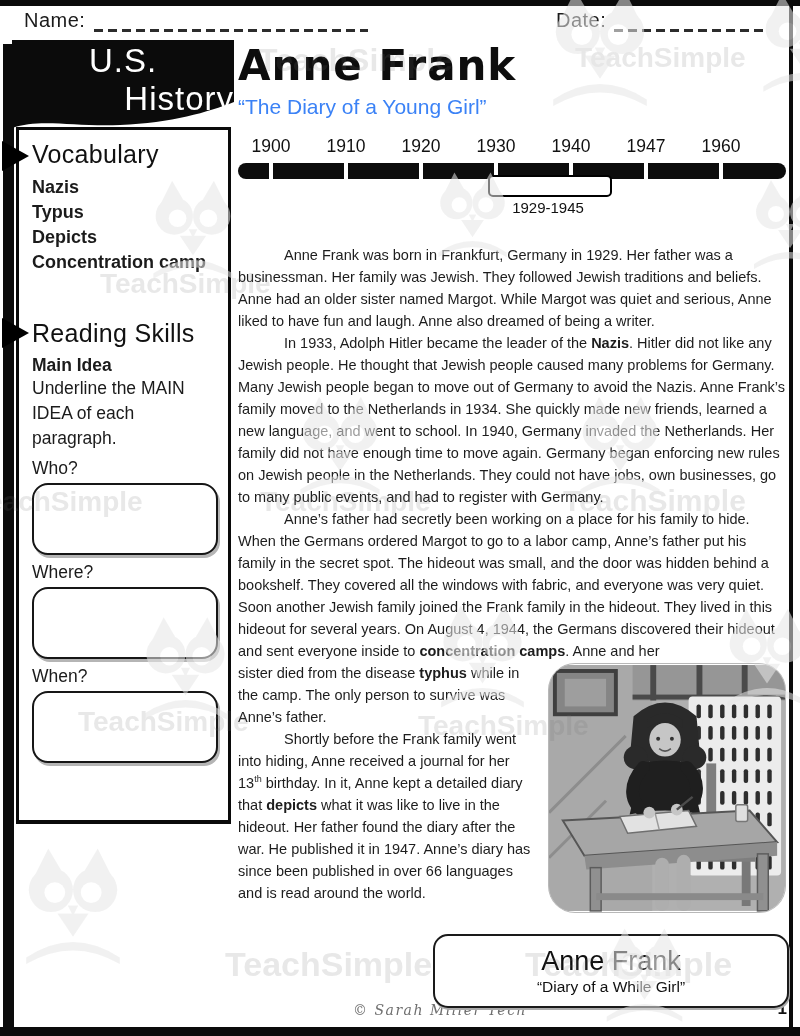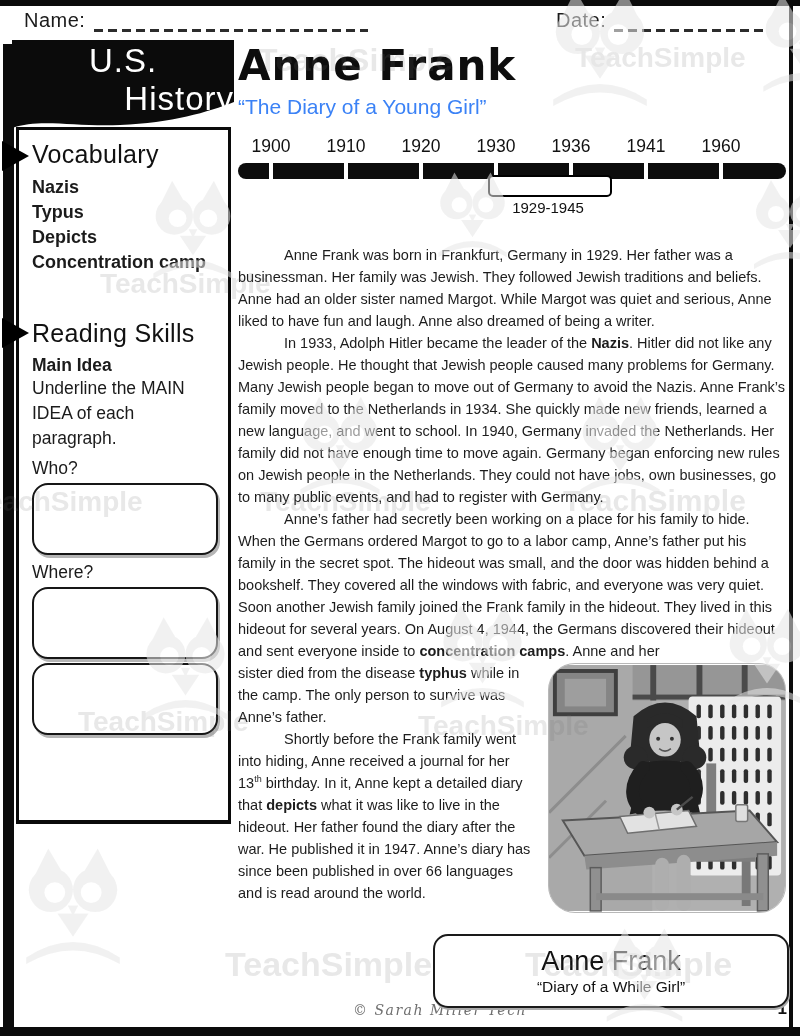--- a/index.html
+++ b/index.html
@@ -116,20 +116,21 @@
       <div class="vocab-item">Depicts</div>
       <div class="vocab-item">Concentration camp</div>
     </div>
     <div class="sb-h skills-h">Reading Skills</div>
     <div class="skill-name">Main Idea</div>
     <div class="skill-instr">Underline the MAIN IDEA of each paragraph.</div>
     <div class="kd-q">Who?</div>
     <div class="kd-box"></div>
     <div class="kd-q">Where?</div>
     <div class="kd-box"></div>
+    <div class="kd-q">When?</div>
     <div class="kd-box"></div>
   </aside>
   <div class="arrow arrow-vocab"></div>
   <div class="arrow arrow-skills"></div>
 
   <main class="article">
     <h1 class="art-title">Anne Frank</h1>
     <div class="art-sub">“The Diary of a Young Girl”</div>
 
     <div class="timeline">
@@ -137,23 +138,23 @@
       <div class="tl-highlight"></div>
       <div class="tl-highlight-label">1929-1945</div>
     <span class="tl-year" style="left: 33px;">1900</span>
         <span class="tl-tick" style="left: 31px;"></span>
         <span class="tl-year" style="left: 108px;">1910</span>
         <span class="tl-tick" style="left: 106px;"></span>
         <span class="tl-year" style="left: 183px;">1920</span>
         <span class="tl-tick" style="left: 181px;"></span>
         <span class="tl-year" style="left: 258px;">1930</span>
         <span class="tl-tick" style="left: 256px;"></span>
-        <span class="tl-year" style="left: 333px;">1936</span>
+        <span class="tl-year" style="left: 333px;">1940</span>
         <span class="tl-tick" style="left: 331px;"></span>
-        <span class="tl-year" style="left: 408px;">1941</span>
+        <span class="tl-year" style="left: 408px;">1947</span>
         <span class="tl-tick" style="left: 406px;"></span>
         <span class="tl-year" style="left: 483px;">1960</span>
         <span class="tl-tick" style="left: 481px;"></span>
       </div>
 
     <div class="paragraphs">
         <p class="body-para"><span>Anne Frank was born in Frankfurt, Germany in 1929. Her father was a businessman. Her family was Jewish. They followed Jewish traditions and beliefs. Anne had an older sister named Margot. While Margot was quiet and serious, Anne liked to have fun and laugh. Anne also dreamed of being a writer.</span></p>
         <p class="body-para"><span>In 1933, Adolph Hitler became the leader of the </span><strong>Nazis</strong><span>. Hitler did not like any Jewish people. He thought that Jewish people caused many problems for Germany. Many Jewish people began to move out of Germany to avoid the Nazis. Anne Frank’s family moved to the Netherlands in 1934. She quickly made new friends, learned a new language, and went to school. In 1940, Germany invaded the Netherlands. Her family did not have enough time to move again. Germany began enforcing new rules on Jewish people in the Netherlands. They could not have jobs, own businesses, go to many public events, and had to register with Germany.</span></p>
         <p class="body-para"><span>Anne’s father had secretly been working on a place for his family to hide. When the Germans ordered Margot to go to a labor camp, Anne’s father put his family in the secret spot. The hideout was small, and the door was hidden behind a bookshelf. They covered all the windows with fabric, and everyone was very quiet. Soon another Jewish family joined the Frank family in the hideout. They lived in this hideout for several years. On August 4, 1944, the Germans discovered their hideout and sent everyone inside to </span><strong>concentration camps</strong><span>. Anne and her </span></p>
         <div class="wrap-row">

